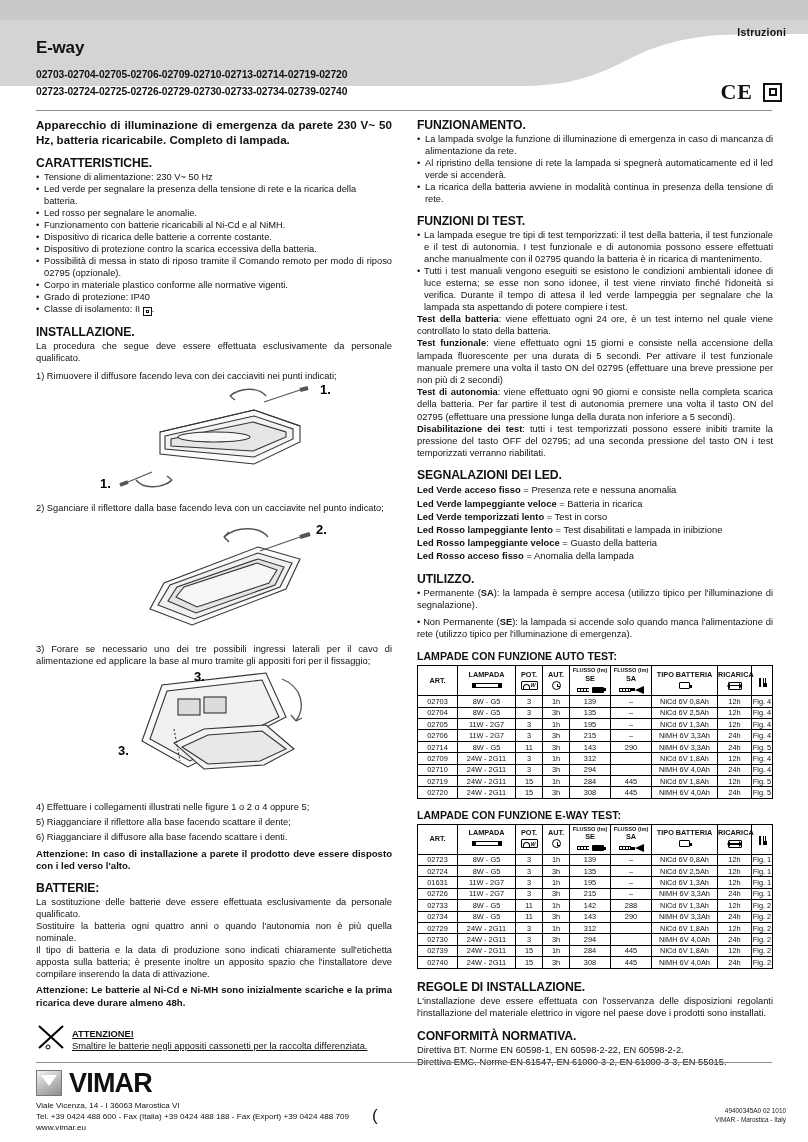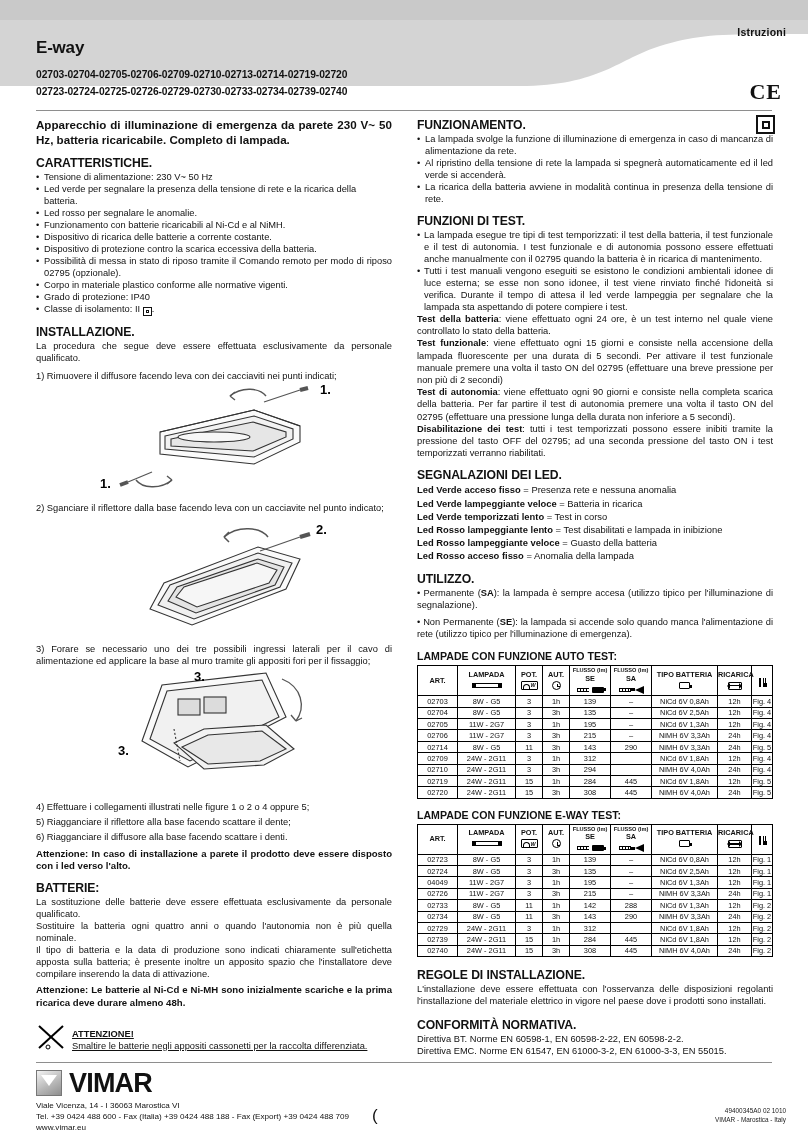--- a/index.html
+++ b/index.html
@@ -19,21 +19,21 @@
   .hdr-istruzioni {
     position:absolute; top:26px; right:22px;
     font-size:10.5px; font-weight:bold; letter-spacing:.2px;
   }
   .hdr-title {
     position:absolute; top:38px; left:36px;
     font-size:17px; font-weight:bold; letter-spacing:-0.2px;
   }
   .codes { position:absolute; top:66px; left:36px; width:560px; }
   .codes div { font-size:10.3px; font-weight:bold; letter-spacing:-0.1px; line-height:17px; }
-  .ce-mark { position:absolute; top:79px; right:26px; display:flex; align-items:center; gap:10px;flex-direction:column; }
+  .ce-mark { position:absolute; top:79px; right:26px; display:flex; align-items:center; gap:10px; }
   .ce-txt { font-size:22px; font-weight:bold; font-family:"Liberation Serif", serif; letter-spacing:1px; }
   .cls2 { width:19px; height:19px; border:2px solid #111; display:flex; align-items:center; justify-content:center; }
   .cls2 i { display:block; width:8px; height:8px; border:2px solid #111; }
   .hdr-rule { position:absolute; top:110px; left:36px; width:736px; border-top:1px solid #8e8e8e; }
 
   
   .col { position:absolute; top:118px; }
   .col-l { left:36px; width:356px; }
   .col-r { left:417px; width:356px; }
 
@@ -573,21 +573,21 @@
           <td class="lamp">8W - G5</td>
           <td>3</td>
           <td>3h</td>
           <td>135</td>
           <td>–</td>
           <td>NiCd 6V 2,5Ah</td>
           <td>12h</td>
           <td>Fig. 1</td>
         </tr>
         <tr>
-          <td class="art">04049</td>
+          <td class="art">01631</td>
           <td class="lamp">11W - 2G7</td>
           <td>3</td>
           <td>1h</td>
           <td>195</td>
           <td>–</td>
           <td>NiCd 6V 1,3Ah</td>
           <td>12h</td>
           <td>Fig. 1</td>
         </tr>
         <tr class="grp-end">
@@ -625,20 +625,31 @@
         </tr>
         <tr>
           <td class="art">02729</td>
           <td class="lamp">24W - 2G11</td>
           <td>3</td>
           <td>1h</td>
           <td>312</td>
           <td></td>
           <td>NiCd 6V 1,8Ah</td>
           <td>12h</td>
+          <td>Fig. 2</td>
+        </tr>
+        <tr class="grp-end">
+          <td class="art">02730</td>
+          <td class="lamp">24W - 2G11</td>
+          <td>3</td>
+          <td>3h</td>
+          <td>294</td>
+          <td></td>
+          <td>NiMH 6V 4,0Ah</td>
+          <td>24h</td>
           <td>Fig. 2</td>
         </tr>
         <tr>
           <td class="art">02739</td>
           <td class="lamp">24W - 2G11</td>
           <td>15</td>
           <td>1h</td>
           <td>284</td>
           <td>445</td>
           <td>NiCd 6V 1,8Ah</td>

